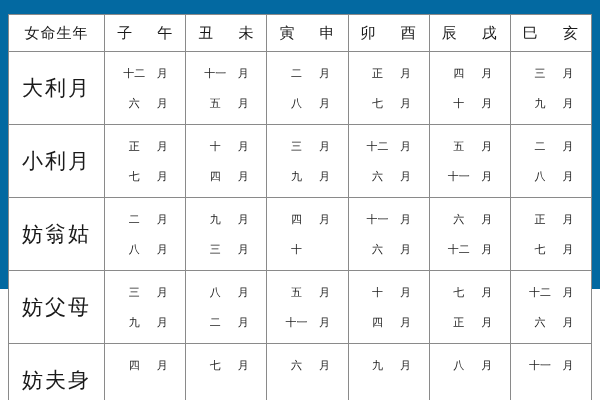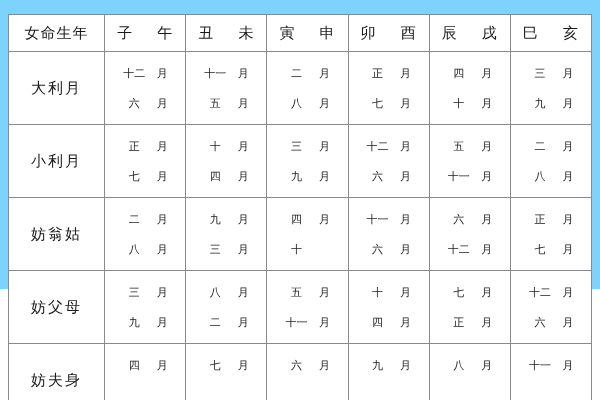--- a/index.html
+++ b/index.html
@@ -8,21 +8,21 @@
     width: 600px;
     height: 400px;
     background: #ffffff;
     font-family: "Liberation Serif", "DejaVu Serif", serif;
     overflow: hidden;
   }
   #page {
     position: relative;
     width: 600px;
     height: 289px;
-    background: #7dd3fc;
+    background: #0369a1;
   }
   table.almanac {
     border-collapse: collapse;
     table-layout: fixed;
     position: absolute;
     left: 8px;
     top: 14px;
     width: 584px;
     background: #ffffff;
   }
@@ -55,21 +55,21 @@
     width: 100%;
     height: 100%;
     font-size: 15px;
   }
   .branch-pair span {
     display: inline-block;
   }
 
   
   tr.body-row td.row-label {
-    font-size: 15px;
+    font-size: 21px;
     letter-spacing: 2px;
     height: 72px;
   }
   td.cell {
     height: 72px;
     padding: 0;
   }
   .cell-inner {
     display: flex;
     flex-direction: column;

